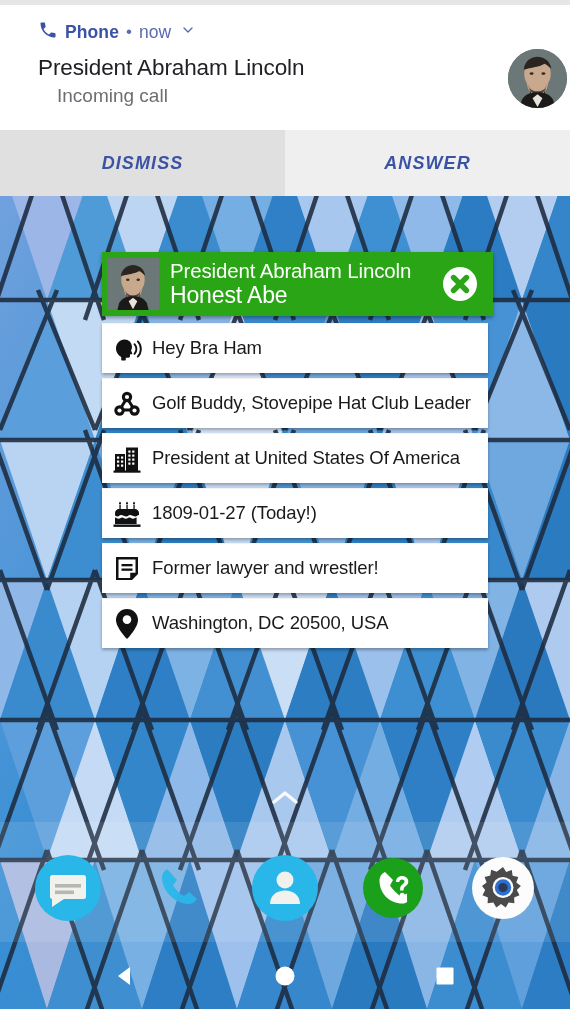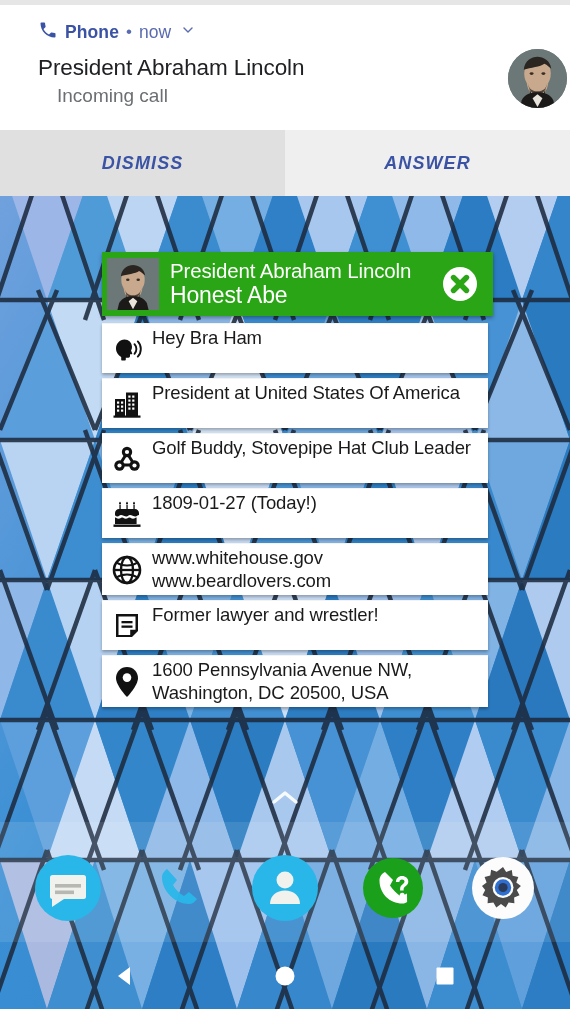--- a/index.html
+++ b/index.html
@@ -180,20 +180,21 @@
     width: 386px;
   }
   .card-row {
     position: relative;
     background: #ffffff;
     border-top: 1px solid #f3f3f3;
     box-shadow: 0 2px 3px rgba(0,0,0,0.30);
     margin-bottom: 5px;
     min-height: 43px;
     display: flex;
+    align-items: center;
     padding: 3px 0;
     cursor: pointer;
   }
   .row-icon {
     width: 50px;
     flex: 0 0 auto;
     display: flex;
     align-items: center;
     justify-content: center;
   }
@@ -526,20 +527,37 @@
       <div class="card-row">
         <div class="row-icon">
           <svg width="30" height="27" viewBox="0 0 30 27">
             <path d="M4 13.5c0-5 3.8-9 8.5-9 4.2 0 7.5 3 7.5 7.5 0 1.3-.4 2.6-1 3.6l1.2 2.6c.2.5-.1 1-.6 1h-1.6v1.9c0 .9-.7 1.6-1.6 1.6h-2.6v1.8c0 .6-.5 1-1 1h-2.6c-.6 0-1-.4-1-1v-2.6C6.3 20.3 4 17.2 4 13.5z" fill="#111"></path>
             <path d="M22.5 9.2c1.2 1.3 1.9 3 1.9 4.8s-.7 3.5-1.9 4.8" stroke="#111" stroke-width="1.9" fill="none" stroke-linecap="round"></path>
             <path d="M25.8 6.4c1.9 1.9 3 4.5 3 7.6s-1.1 5.7-3 7.6" stroke="#111" stroke-width="1.9" fill="none" stroke-linecap="round"></path>
           </svg>
         </div>
         <div class="row-text">
           <span>Hey Bra Ham</span>
+        </div>
+      </div>
+
+      <div class="card-row">
+        <div class="row-icon">
+          <svg width="28" height="28" viewBox="0 0 28 28">
+            <path d="M14 8 L6.5 20 M14 8 L21.5 20 M6.5 20 L21.5 20" stroke="#111" stroke-width="3" fill="none"></path>
+            <circle cx="14" cy="7" r="5.2" fill="#111"></circle>
+            <circle cx="14" cy="7" r="2.1" fill="#fff"></circle>
+            <circle cx="6.5" cy="20.5" r="5.2" fill="#111"></circle>
+            <circle cx="6.5" cy="20.5" r="2.1" fill="#fff"></circle>
+            <circle cx="21.5" cy="20.5" r="5.2" fill="#111"></circle>
+            <circle cx="21.5" cy="20.5" r="2.1" fill="#fff"></circle>
+          </svg>
+        </div>
+        <div class="row-text">
+          <span>Golf Buddy, Stovepipe Hat Club Leader</span>
         </div>
       </div>
 
       <div class="card-row">
         <div class="row-icon">
           <svg width="28" height="28" viewBox="0 0 28 28">
             <rect x="2" y="9" width="10" height="17" fill="#111"></rect>
             <rect x="13" y="2.5" width="12" height="23.5" fill="#111"></rect>
             <g fill="#fff">
               <rect x="4" y="11.5" width="2.2" height="2.2"></rect>
@@ -560,71 +578,39 @@
             <rect x="0.5" y="25.5" width="27" height="2.2" fill="#111"></rect>
           </svg>
         </div>
         <div class="row-text">
           <span>President at United States Of America</span>
         </div>
       </div>
 
       <div class="card-row">
         <div class="row-icon">
-          <svg width="28" height="28" viewBox="0 0 28 28">
-            <path d="M14 8 L6.5 20 M14 8 L21.5 20 M6.5 20 L21.5 20" stroke="#111" stroke-width="3" fill="none"></path>
-            <circle cx="14" cy="7" r="5.2" fill="#111"></circle>
-            <circle cx="14" cy="7" r="2.1" fill="#fff"></circle>
-            <circle cx="6.5" cy="20.5" r="5.2" fill="#111"></circle>
-            <circle cx="6.5" cy="20.5" r="2.1" fill="#fff"></circle>
-            <circle cx="21.5" cy="20.5" r="5.2" fill="#111"></circle>
-            <circle cx="21.5" cy="20.5" r="2.1" fill="#fff"></circle>
-          </svg>
-        </div>
-        <div class="row-text">
-          <span>Golf Buddy, Stovepipe Hat Club Leader</span>
-        </div>
-      </div>
-
-      <div class="card-row">
-        <div class="row-icon">
           <svg width="30" height="28" viewBox="0 0 30 28">
             <g fill="#111">
               <path d="M7 3.5c0-1.2 1-1.8 1-1.8s1 .6 1 1.8c0 .7-.4 1.1-1 1.1s-1-.4-1-1.1z"></path>
               <path d="M14 3.5c0-1.2 1-1.8 1-1.8s1 .6 1 1.8c0 .7-.4 1.1-1 1.1s-1-.4-1-1.1z"></path>
               <path d="M21 3.5c0-1.2 1-1.8 1-1.8s1 .6 1 1.8c0 .7-.4 1.1-1 1.1s-1-.4-1-1.1z"></path>
               <rect x="7.4" y="5" width="1.3" height="4"></rect>
               <rect x="14.4" y="5" width="1.3" height="4"></rect>
               <rect x="21.4" y="5" width="1.3" height="4"></rect>
               <path d="M3 13c0-2.2 1.8-4 4-4h16c2.2 0 4 1.8 4 4v2c-1.8 0-1.8 1.6-3.6 1.6S19.8 15 18 15s-1.8 1.6-3.6 1.6S10.8 15 9 15s-1.8 1.6-3.6 1.6S3 15 3 15z"></path>
               <path d="M3 17.5c1.8 0 1.8 1.3 3.6 1.3s1.8-1.3 3.6-1.3 1.8 1.3 3.6 1.3 1.8-1.3 3.6-1.3 1.8 1.3 3.6 1.3 1.8-1.3 3.6-1.3V24H3z"></path>
               <rect x="1.5" y="24.5" width="27" height="2.4"></rect>
             </g>
           </svg>
         </div>
         <div class="row-text">
           <span>1809-01-27 (Today!)</span>
         </div>
       </div>
 
-      <div class="card-row">
-        <div class="row-icon">
-          <svg width="30" height="30" viewBox="0 0 30 30">
-            <circle cx="15" cy="15" r="13" fill="none" stroke="#111" stroke-width="2.6"></circle>
-            <ellipse cx="15" cy="15" rx="6" ry="13" fill="none" stroke="#111" stroke-width="2.3"></ellipse>
-            <line x1="2" y1="15" x2="28" y2="15" stroke="#111" stroke-width="2.3"></line>
-            <path d="M4.5 7.5c3 2 6.6 3 10.5 3s7.5-1 10.5-3" fill="none" stroke="#111" stroke-width="2.1"></path>
-            <path d="M4.5 22.5c3-2 6.6-3 10.5-3s7.5 1 10.5 3" fill="none" stroke="#111" stroke-width="2.1"></path>
-          </svg>
-        </div>
-        <div class="row-text">
-          <span>www.whitehouse.gov</span>
-          <span class="l2">www.beardlovers.com</span>
-        </div>
-      </div>
 
       <div class="card-row">
         <div class="row-icon">
           <svg width="28" height="28" viewBox="0 0 28 28">
             <path d="M3 2h22v17l-6 6H3z" fill="#111"></path>
             <path d="M5.5 4.5h17v13.2h-5.3v5.3H5.5z" fill="#fff"></path>
             <rect x="8.5" y="9" width="11" height="2.3" fill="#111"></rect>
             <rect x="8.5" y="13.5" width="11" height="2.3" fill="#111"></rect>
           </svg>
         </div>
@@ -634,21 +620,20 @@
       </div>
 
       <div class="card-row">
         <div class="row-icon">
           <svg width="26" height="32" viewBox="0 0 26 32">
             <path d="M13 1C6.9 1 2 5.9 2 12c0 7.8 11 19 11 19s11-11.2 11-19c0-6.1-4.9-11-11-11z" fill="#111"></path>
             <circle cx="13" cy="11.6" r="4.3" fill="#fff"></circle>
           </svg>
         </div>
         <div class="row-text">
-          <span>1600 Pennsylvania Avenue NW,</span>
           <span class="l2">Washington, DC 20500, USA</span>
         </div>
       </div>
 
     </div>
   </div>
 
   <div id="page-arrow">
     <svg width="30" height="18" viewBox="0 0 30 18">
       <path d="M4 13 L15 4 L26 13" stroke="#ffffff" stroke-width="3.4" fill="none" stroke-linecap="round" stroke-linejoin="round" opacity="0.92"></path>

